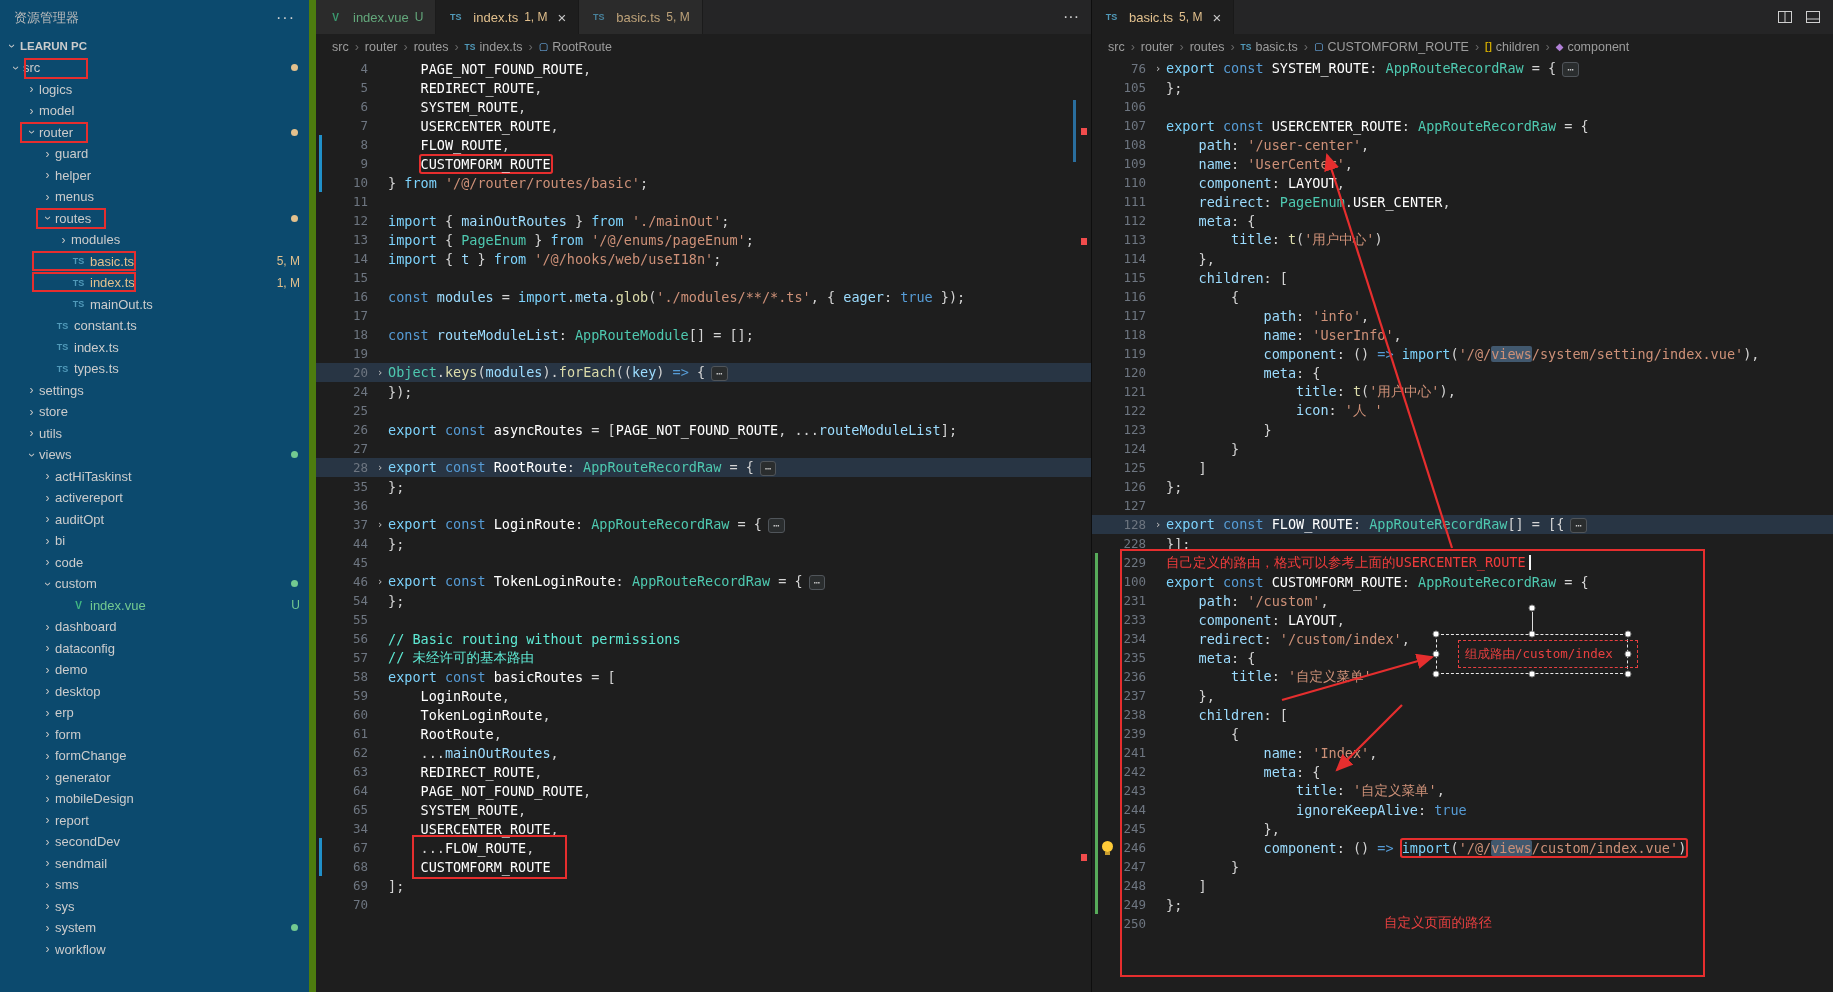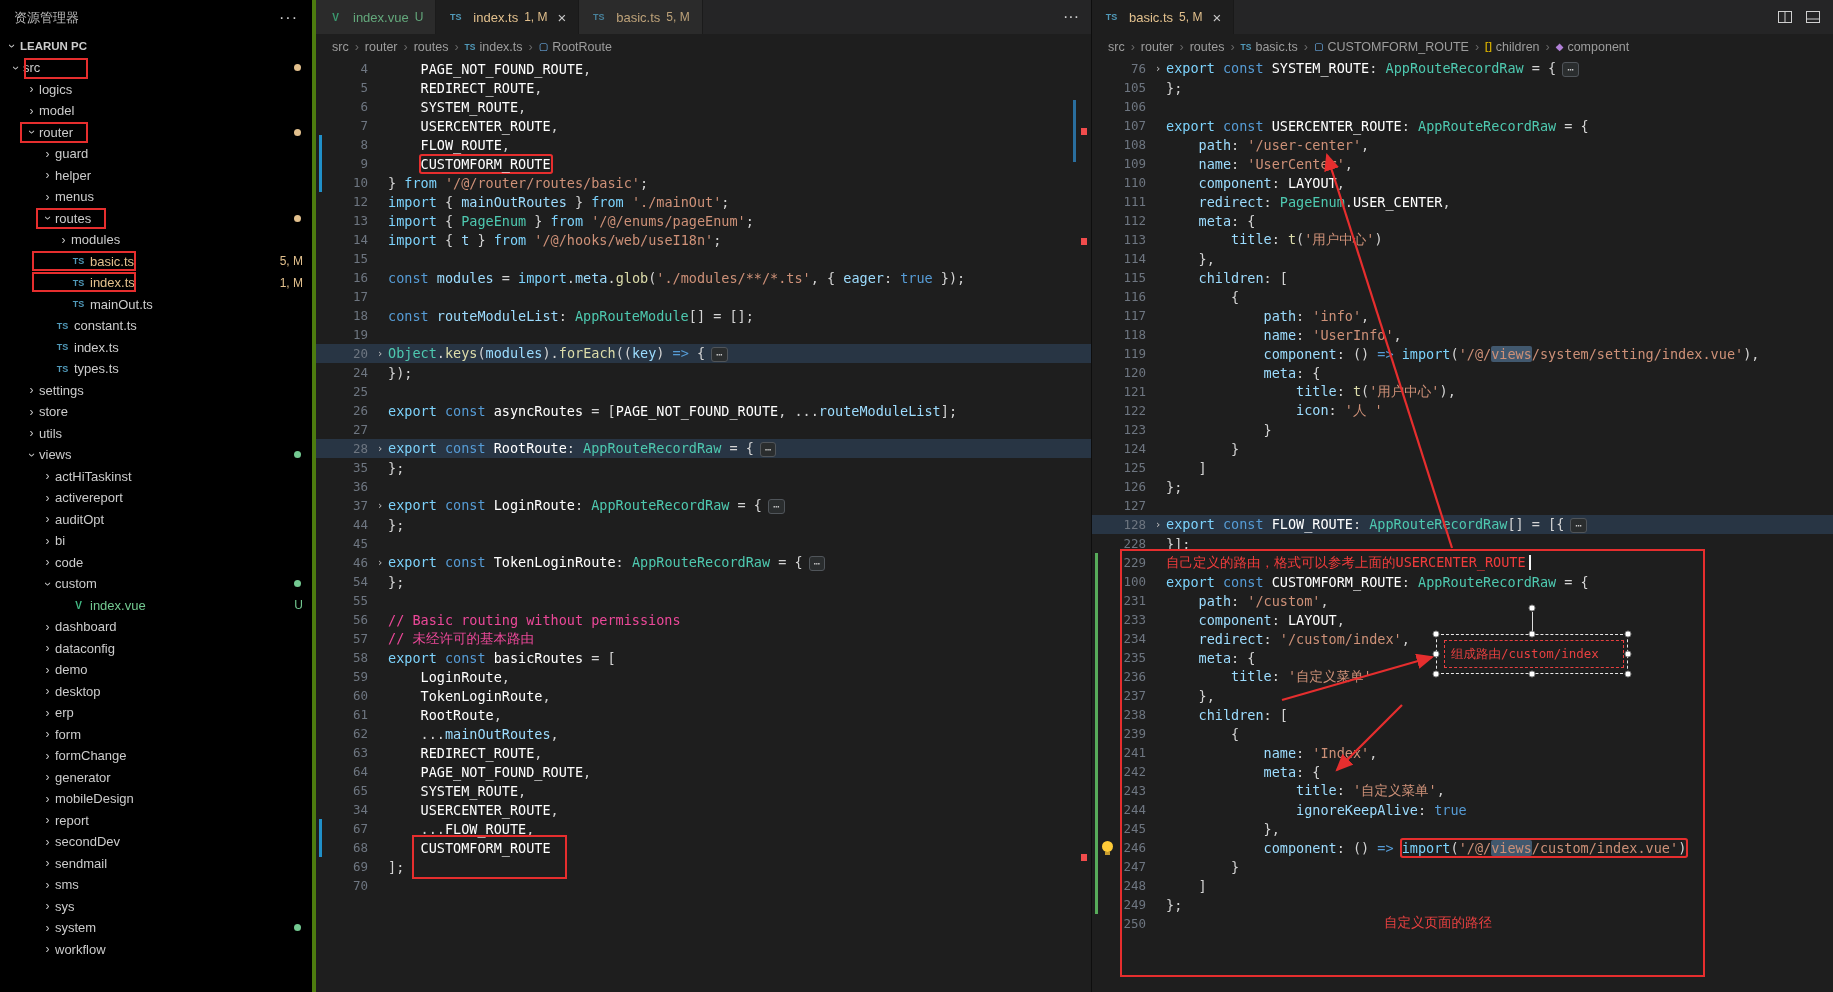--- a/index.html
+++ b/index.html
@@ -1,20 +1,20 @@
 <!DOCTYPE html>
 <html><head>
 <meta charset="utf-8">
 <style>
   *{box-sizing:border-box;margin:0;padding:0}
   body{background:#111;font-family:"Liberation Sans","DejaVu Sans",sans-serif}
   .window{position:relative;width:1833px;height:992px;background:#1e1e1e;display:flex;overflow:hidden;color:#ccc}
 
   
-  .explorer{width:316px;min-width:316px;background:#000000;position:relative;border-right:4px solid #4d7c0f}
+  .explorer{width:316px;min-width:316px;background:#0c4a6e;position:relative;border-right:7px solid #4d7c0f}
   .exp-header{height:35px;display:flex;align-items:center;padding:0 14px;font-size:13px;color:#bcbcbc}
   .exp-header .more{margin-left:auto;color:#cfcfcf;font-size:16px;cursor:pointer;letter-spacing:1px}
   .section{height:22px;display:flex;align-items:center;font-weight:bold;font-size:11.5px;color:#cccccc;padding:0 4px}
   .section .schev{width:16px;text-align:center;font-weight:normal;display:inline-block;transform:rotate(90deg);font-size:12px}
   .tree{position:relative;font-size:13px}
   .trow{height:21.5px;display:flex;align-items:center;cursor:pointer;color:#cccccc;white-space:nowrap}
   .chev{width:15px;flex:none;text-align:center;color:#c5c5c5;font-size:12px}
   .chev.open{transform:rotate(90deg)}
   .fi{width:15px;flex:none;margin-right:4px;text-align:center;font-weight:bold}
   .fi.ts{color:#519aba;font-size:9px}
@@ -59,21 +59,21 @@
   .bar.mod{background:#2090c9}
   .bar.add{background:#57ab5a}
   .bulb{position:absolute;left:10px;top:3px;width:11px;height:11px;border-radius:50%;background:#ffcb38}
   .bulb::after{content:"";position:absolute;left:3px;top:11px;width:5px;height:3px;background:#c79b2e}
   .lnum{flex:none;text-align:right;color:#6e7681;font-size:12.5px;padding-right:4px;cursor:pointer}
   #code1 .lnum{width:44px}
   #code2 .lnum{width:32px}
   .lfold{flex:none;width:16px;text-align:center;color:#bdbdbd;font-size:11px}
   .ltext{flex:none}
   .tk-kw{color:#7dd3fc}.tk-kb{color:#569cd6}.tk-id{color:#9cdcfe}.tk-c{color:#ffffff}
-  .tk-fn{color:#dcdcaa}.tk-ty{color:#4ec9b0}.tk-s{color:#ce9178}.tk-cm{color:#ec4899}.tk-p{color:#d4d4d4}
+  .tk-fn{color:#dcdcaa}.tk-ty{color:#4ec9b0}.tk-s{color:#ce9178}.tk-cm{color:#5eead4}.tk-p{color:#d4d4d4}
   .tk-hlw{color:#ce9178;background:#41586e;border-radius:2px}
   .tk-ann{color:#f23c3c}
   .tk-fold{display:inline-block;border:1px solid #50555a;border-radius:3px;color:#c8c8c8;padding:0 4px;margin-left:6px;font-size:11px;line-height:13px;background:#2a2d2e}
   .caret{display:inline-block;width:2px;height:15px;background:#f5f5f5;margin-left:3px;vertical-align:middle}
   .redbox{box-shadow:0 0 0 2px #e62e2e;border-radius:1px}
 
   
   .ann{position:absolute;border:2px solid #e62e2e;pointer-events:none;z-index:6}
   .ovr{position:absolute;z-index:5}
   .ann-text{position:absolute;color:#e84040;font-size:13.5px;z-index:7;white-space:nowrap}
@@ -385,20 +385,21 @@
         </span>
       </div>
     <div class="code" id="code1">
         <div class="cline"><span class="deco"></span><span class="lnum">4</span><span class="lfold"></span><span class="ltext"><span class="tk-c">    PAGE_NOT_FOUND_ROUTE</span><span class="tk-p">,</span></span></div>
         <div class="cline"><span class="deco"></span><span class="lnum">5</span><span class="lfold"></span><span class="ltext"><span class="tk-c">    REDIRECT_ROUTE</span><span class="tk-p">,</span></span></div>
         <div class="cline"><span class="deco"></span><span class="lnum">6</span><span class="lfold"></span><span class="ltext"><span class="tk-c">    SYSTEM_ROUTE</span><span class="tk-p">,</span></span></div>
         <div class="cline"><span class="deco"></span><span class="lnum">7</span><span class="lfold"></span><span class="ltext"><span class="tk-c">    USERCENTER_ROUTE</span><span class="tk-p">,</span></span></div>
         <div class="cline"><span class="deco"><i class="bar mod"></i></span><span class="lnum">8</span><span class="lfold"></span><span class="ltext"><span class="tk-c">    FLOW_ROUTE</span><span class="tk-p">,</span></span></div>
         <div class="cline"><span class="deco"><i class="bar mod"></i></span><span class="lnum">9</span><span class="lfold"></span><span class="ltext"><span class="tk-p">    </span><span class="redbox"><span class="tk-c">CUSTOMFORM_ROUTE</span></span></span></div>
         <div class="cline"><span class="deco"><i class="bar mod"></i></span><span class="lnum">10</span><span class="lfold"></span><span class="ltext"><span class="tk-p">} </span><span class="tk-kw">from</span><span class="tk-s"> '/@/router/routes/basic'</span><span class="tk-p">;</span></span></div>
+        <div class="cline"><span class="deco"></span><span class="lnum">11</span><span class="lfold"></span><span class="ltext"></span></div>
         <div class="cline"><span class="deco"></span><span class="lnum">12</span><span class="lfold"></span><span class="ltext"><span class="tk-kw">import</span><span class="tk-p"> { </span><span class="tk-id">mainOutRoutes</span><span class="tk-p"> } </span><span class="tk-kw">from</span><span class="tk-s"> './mainOut'</span><span class="tk-p">;</span></span></div>
         <div class="cline"><span class="deco"></span><span class="lnum">13</span><span class="lfold"></span><span class="ltext"><span class="tk-kw">import</span><span class="tk-p"> { </span><span class="tk-ty">PageEnum</span><span class="tk-p"> } </span><span class="tk-kw">from</span><span class="tk-s"> '/@/enums/pageEnum'</span><span class="tk-p">;</span></span></div>
         <div class="cline"><span class="deco"></span><span class="lnum">14</span><span class="lfold"></span><span class="ltext"><span class="tk-kw">import</span><span class="tk-p"> { </span><span class="tk-id">t</span><span class="tk-p"> } </span><span class="tk-kw">from</span><span class="tk-s"> '/@/hooks/web/useI18n'</span><span class="tk-p">;</span></span></div>
         <div class="cline"><span class="deco"></span><span class="lnum">15</span><span class="lfold"></span><span class="ltext"></span></div>
         <div class="cline"><span class="deco"></span><span class="lnum">16</span><span class="lfold"></span><span class="ltext"><span class="tk-kb">const</span><span class="tk-id"> modules</span><span class="tk-p"> = </span><span class="tk-kw">import</span><span class="tk-p">.</span><span class="tk-id">meta</span><span class="tk-p">.</span><span class="tk-fn">glob</span><span class="tk-p">(</span><span class="tk-s">'./modules/**/*.ts'</span><span class="tk-p">, { </span><span class="tk-id">eager</span><span class="tk-p">: </span><span class="tk-kb">true</span><span class="tk-p"> });</span></span></div>
         <div class="cline"><span class="deco"></span><span class="lnum">17</span><span class="lfold"></span><span class="ltext"></span></div>
         <div class="cline"><span class="deco"></span><span class="lnum">18</span><span class="lfold"></span><span class="ltext"><span class="tk-kb">const</span><span class="tk-id"> routeModuleList</span><span class="tk-p">: </span><span class="tk-ty">AppRouteModule</span><span class="tk-p">[] = [];</span></span></div>
         <div class="cline"><span class="deco"></span><span class="lnum">19</span><span class="lfold"></span><span class="ltext"></span></div>
         <div class="cline hl"><span class="deco"></span><span class="lnum">20</span><span class="lfold">›</span><span class="ltext"><span class="tk-ty">Object</span><span class="tk-p">.</span><span class="tk-fn">keys</span><span class="tk-p">(</span><span class="tk-id">modules</span><span class="tk-p">).</span><span class="tk-fn">forEach</span><span class="tk-p">((</span><span class="tk-id">key</span><span class="tk-p">) </span><span class="tk-kb">=&gt;</span><span class="tk-p"> {</span><span class="tk-fold">⋯</span></span></div>
         <div class="cline"><span class="deco"></span><span class="lnum">24</span><span class="lfold"></span><span class="ltext"><span class="tk-p">});</span></span></div>
@@ -539,21 +540,21 @@
         <div class="cline"><span class="deco"><i class="bar add"></i><i class="bulb"></i></span><span class="lnum">246</span><span class="lfold"></span><span class="ltext"><span class="tk-id">            component</span><span class="tk-p">: () </span><span class="tk-kb">=&gt;</span><span class="tk-p"> </span><span class="redbox"><span class="tk-kw">import</span><span class="tk-p">(</span><span class="tk-s">'/@/</span><span class="tk-hlw">views</span><span class="tk-s">/custom/index.vue'</span><span class="tk-p">)</span></span></span></div>
         <div class="cline"><span class="deco"><i class="bar add"></i></span><span class="lnum">247</span><span class="lfold"></span><span class="ltext"><span class="tk-p">        }</span></span></div>
         <div class="cline"><span class="deco"><i class="bar add"></i></span><span class="lnum">248</span><span class="lfold"></span><span class="ltext"><span class="tk-p">    ]</span></span></div>
         <div class="cline"><span class="deco"><i class="bar add"></i></span><span class="lnum">249</span><span class="lfold"></span><span class="ltext"><span class="tk-p">};</span></span></div>
         <div class="cline"><span class="deco"></span><span class="lnum">250</span><span class="lfold"></span><span class="ltext"></span></div>
       </div>
 
     <div class="ann" style="left:28px;top:549px;width:585px;height:428px"></div>
 
     <div class="selrect" style="left:344px;top:634px;width:192px;height:40px"></div>
-    <div class="note-box" style="left:352px;top:640px;width:180px;height:28px">组成路由/custom/index</div>
+    <div class="note-box" style="left:366px;top:640px;width:180px;height:28px">组成路由/custom/index</div>
     <div class="rotstem" style="left:440px;top:612px;height:22px"></div>
     <div class="hdl" style="left:440px;top:608px"></div>
     <div class="hdl" style="left:344px;top:634px"></div>
     <div class="hdl" style="left:440px;top:634px"></div>
     <div class="hdl" style="left:536px;top:634px"></div>
     <div class="hdl" style="left:344px;top:654px"></div>
     <div class="hdl" style="left:536px;top:654px"></div>
     <div class="hdl" style="left:344px;top:674px"></div>
     <div class="hdl" style="left:440px;top:674px"></div>
     <div class="hdl" style="left:536px;top:674px"></div>

